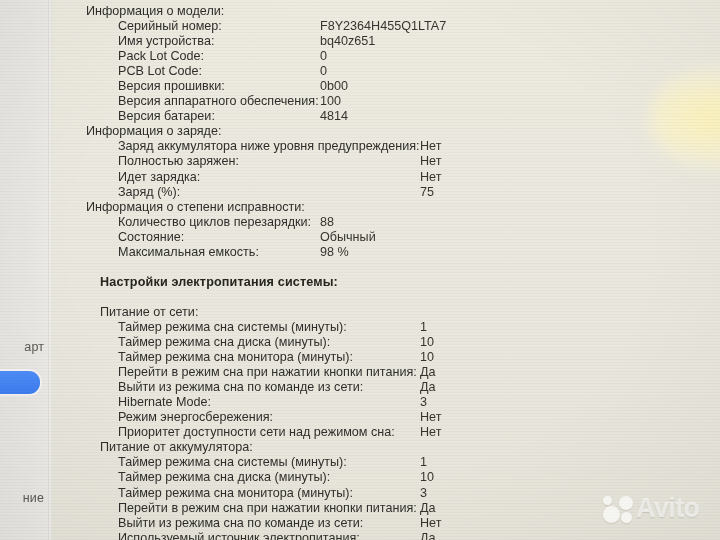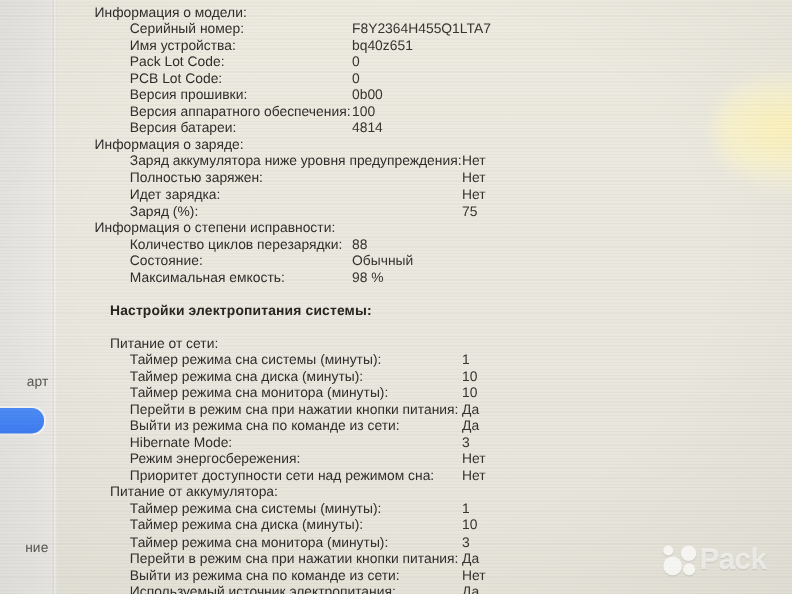--- a/index.html
+++ b/index.html
@@ -294,16 +294,16 @@
 
   <div id="glare"></div>
   <div id="grain"></div>
   <div id="vignette"></div>
 
   <div id="watermark">
     <div class="dot" id="wm-dot-lg"></div>
     <div class="dot" id="wm-dot-md"></div>
     <div class="dot" id="wm-dot-sm1"></div>
     <div class="dot" id="wm-dot-sm2"></div>
-    <div class="wm-text">Pack</div>
+    <div class="wm-text">Avito</div>
   </div>
 
 </div>
 
 </body></html>

